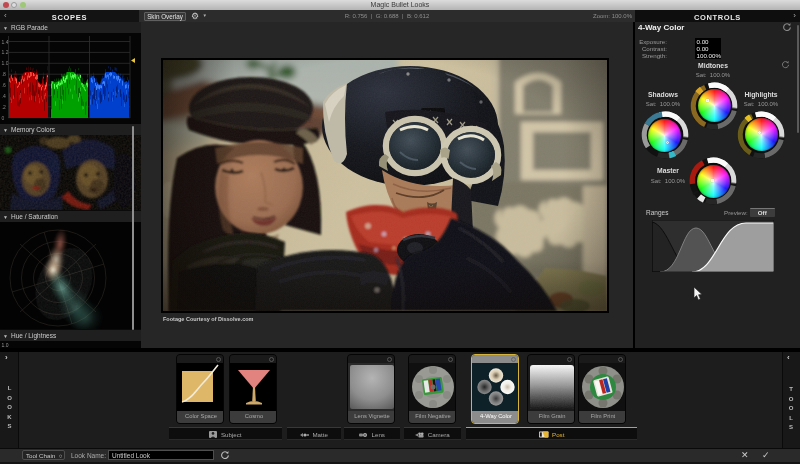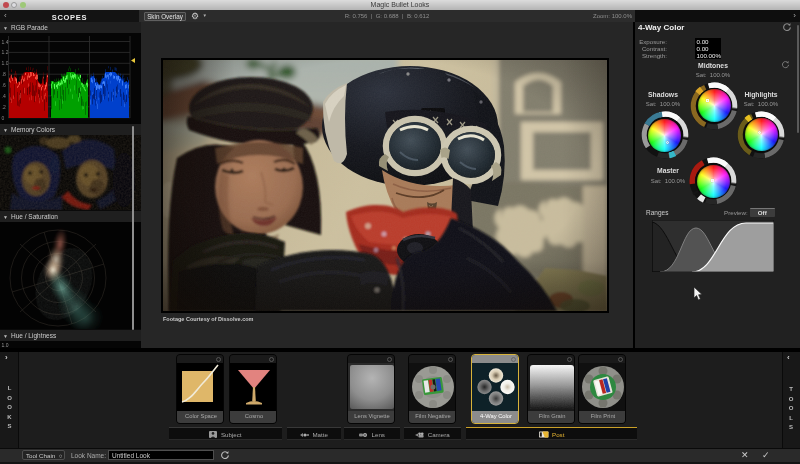--- a/index.html
+++ b/index.html
@@ -18,20 +18,21 @@
  <div class="abs" style="left:0;top:2.5px;width:139px;text-align:center;font-size:7.5px;font-weight:bold;color:#ededed;letter-spacing:0.7px">SCOPES</div>
 </div>
 <div class="abs" style="left:139px;top:10px;width:496px;height:12px;background:#2c2c2c">
  <div class="abs" style="left:5px;top:1.5px;width:42px;height:9px;background:#383838;border:0.5px solid #606060;border-radius:1px;text-align:center;font-size:6.3px;color:#e2e2e2;line-height:8.5px">Skin Overlay</div>
  <div class="abs" style="left:52px;top:0.5px;color:#c8c8c8;font-size:9px">⚙</div>
  <div class="abs" style="left:63.5px;top:3px;color:#b0b0b0;font-size:4.5px">▼</div>
  <div class="abs" style="left:0;top:3px;width:496px;text-align:center;font-size:6px;color:#8e8e8e">R: 0.756&nbsp; | &nbsp;G: 0.688&nbsp; | &nbsp;B: 0.612</div>
  <div class="abs" style="right:3px;top:3px;font-size:6px;color:#8e8e8e">Zoom: 100.0%</div>
 </div>
 <div class="abs" style="left:635px;top:10px;width:165px;height:12px;background:#0e0e0e">
+ <div class="abs" style="left:0;top:2.5px;width:165px;text-align:center;font-size:7.5px;font-weight:bold;color:#e8e8e8;letter-spacing:0.6px">CONTROLS</div>
  <div class="abs" style="right:4px;top:1px;color:#aaa;font-size:8px">›</div>
 </div>
 
 <div class="abs" style="left:0;top:22px;width:141px;height:328px;background:#0a0a0a">
  <div class="abs" style="left:0;top:0;width:141px;height:11px;background:#1f1f1f">
    <span class="abs" style="left:3px;top:2.5px;font-size:5px;color:#bbb">▼</span>
    <span class="abs" style="left:11px;top:1.5px;font-size:6.5px;color:#ccc">RGB Parade</span>
       </div>
  <div class="abs" style="left:0;top:102px;width:141px;height:11px;background:#1f1f1f">
    <span class="abs" style="left:3px;top:2.5px;font-size:5px;color:#bbb">▼</span>

